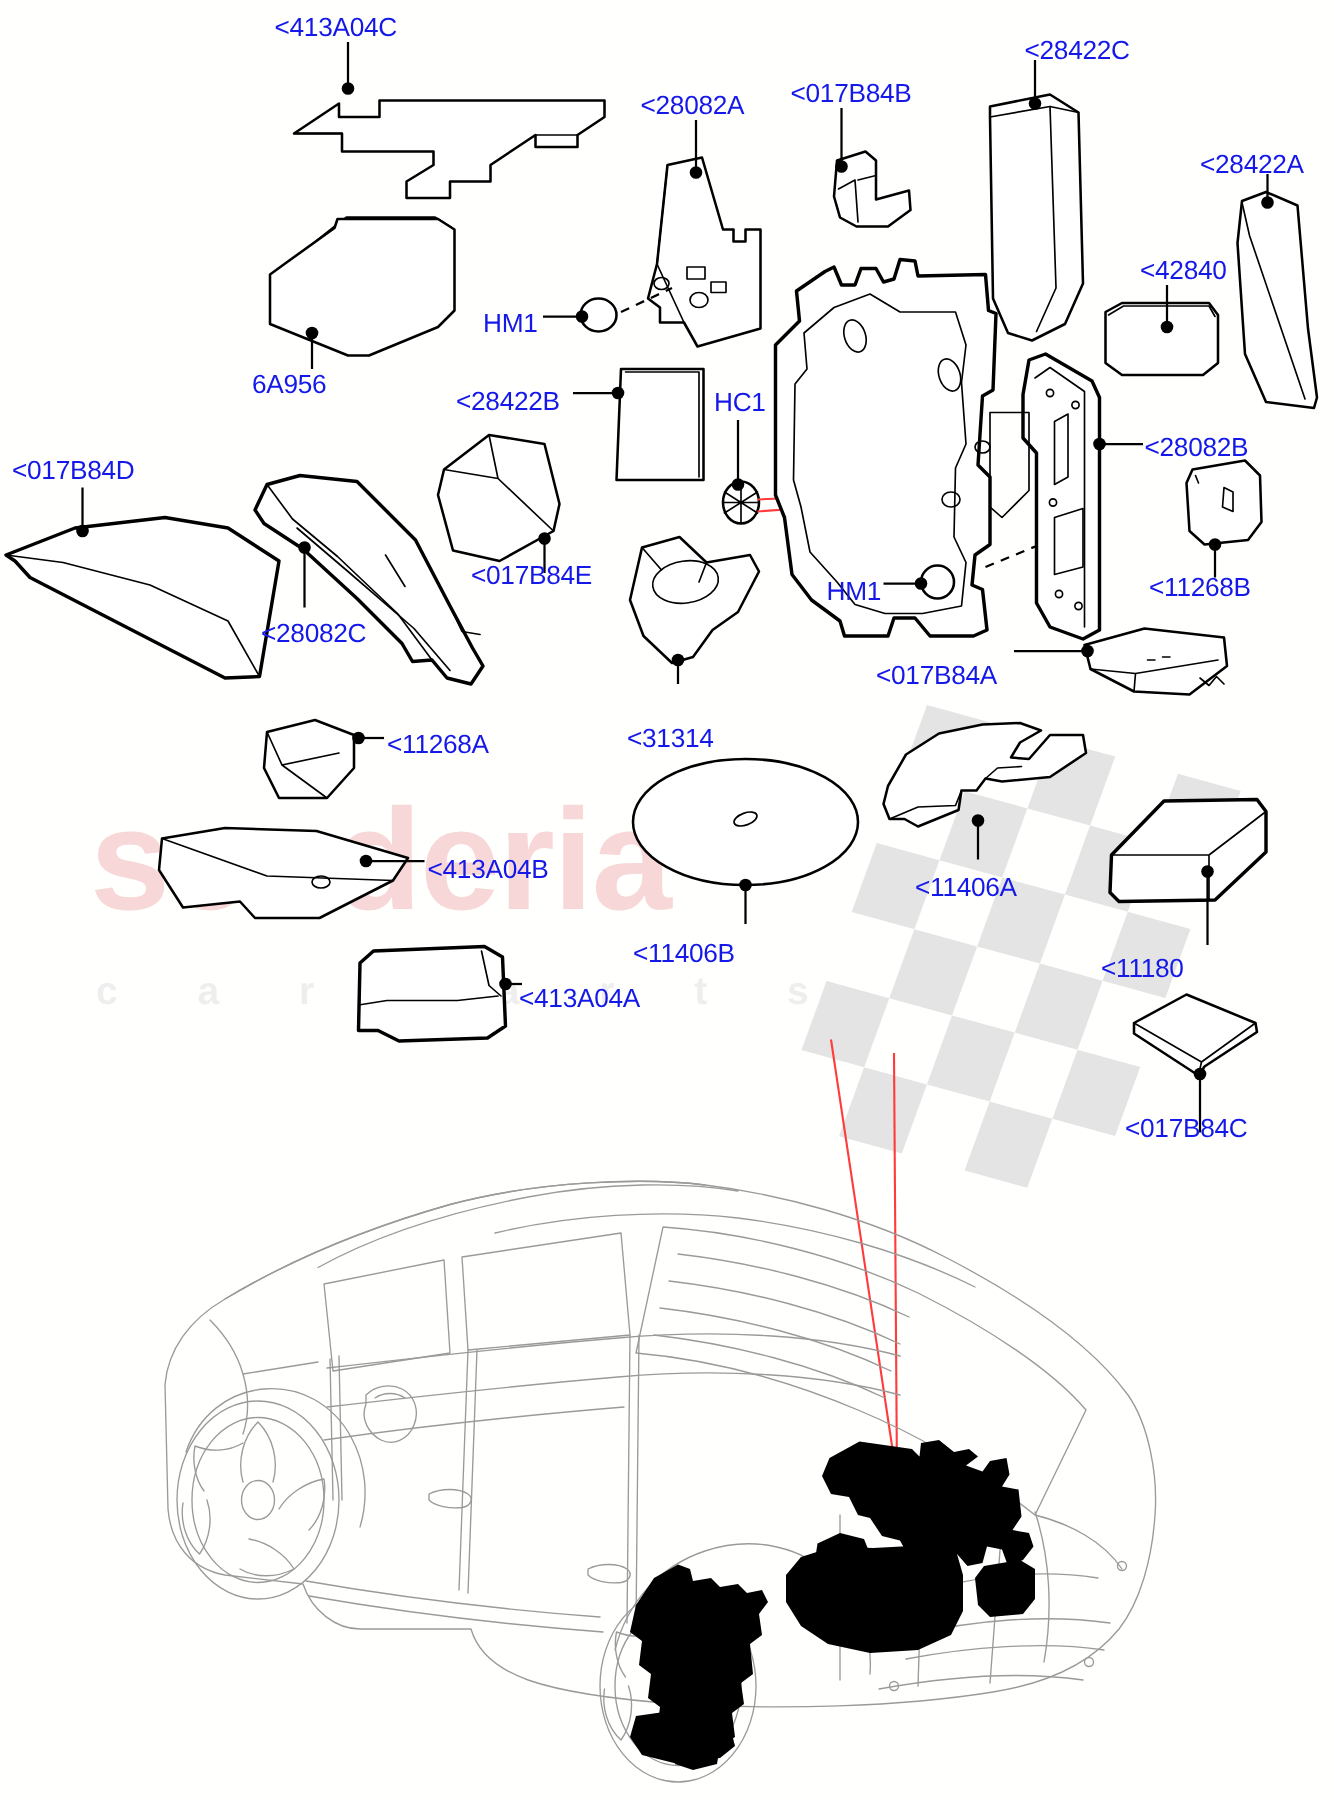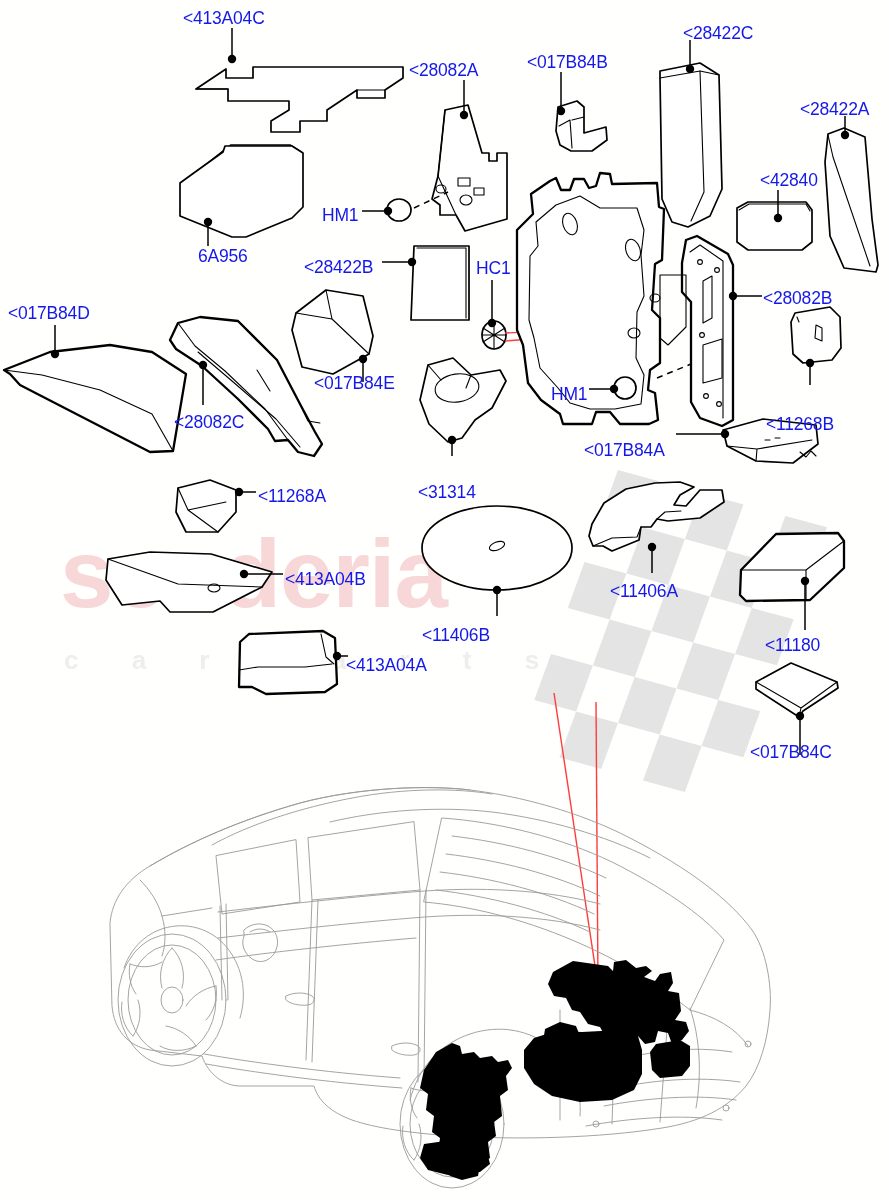--- a/index.html
+++ b/index.html
@@ -453,39 +453,39 @@
 
       <path class="blk" d="M656 1044 L680 1040 L690 1046 L690 1066 L682 1076
                            L660 1078 L652 1070 L650 1052 Z"></path>
       <path class="blk" d="M662 1050 L676 1049 L676 1056 L662 1057 Z" fill="#ffffff"></path>
     </g>
 
   </svg>
 
   <div>
     <div class="lbl" style="left:183px;top:8px">&lt;413A04C</div>
-    <div class="lbl" style="left:409px;top:60px">&lt;28082A</div>
+    <div class="lbl" style="left:427px;top:60px">&lt;28082A</div>
     <div class="lbl" style="left:527px;top:52px">&lt;017B84B</div>
     <div class="lbl" style="left:683px;top:23px">&lt;28422C</div>
     <div class="lbl" style="left:800px;top:99px">&lt;28422A</div>
     <div class="lbl" style="left:760px;top:170px">&lt;42840</div>
-    <div class="lbl" style="left:198px;top:246px">6A956</div>
+    <div class="lbl" style="left:168px;top:246px">6A956</div>
     <div class="lbl" style="left:322px;top:205px">HM1</div>
     <div class="lbl" style="left:304px;top:257px">&lt;28422B</div>
     <div class="lbl" style="left:476px;top:258px">HC1</div>
     <div class="lbl" style="left:763px;top:288px">&lt;28082B</div>
     <div class="lbl" style="left:8px;top:303px">&lt;017B84D</div>
     <div class="lbl" style="left:314px;top:373px">&lt;017B84E</div>
     <div class="lbl" style="left:174px;top:412px">&lt;28082C</div>
     <div class="lbl" style="left:551px;top:384px">HM1</div>
-    <div class="lbl" style="left:766px;top:414px">&lt;11268B</div>
+    <div class="lbl" style="left:766px;top:381px">&lt;11268B</div>
     <div class="lbl" style="left:584px;top:440px">&lt;017B84A</div>
     <div class="lbl" style="left:418px;top:482px">&lt;31314</div>
     <div class="lbl" style="left:258px;top:486px">&lt;11268A</div>
     <div class="lbl" style="left:285px;top:569px">&lt;413A04B</div>
     <div class="lbl" style="left:610px;top:581px">&lt;11406A</div>
     <div class="lbl" style="left:422px;top:625px">&lt;11406B</div>
     <div class="lbl" style="left:346px;top:655px">&lt;413A04A</div>
-    <div class="lbl" style="left:765px;top:635px">&lt;11180</div>
+    <div class="lbl" style="left:734px;top:635px">&lt;11180</div>
     <div class="lbl" style="left:750px;top:742px">&lt;017B84C</div>
   </div>
 
 </div>
 
 </body></html>

